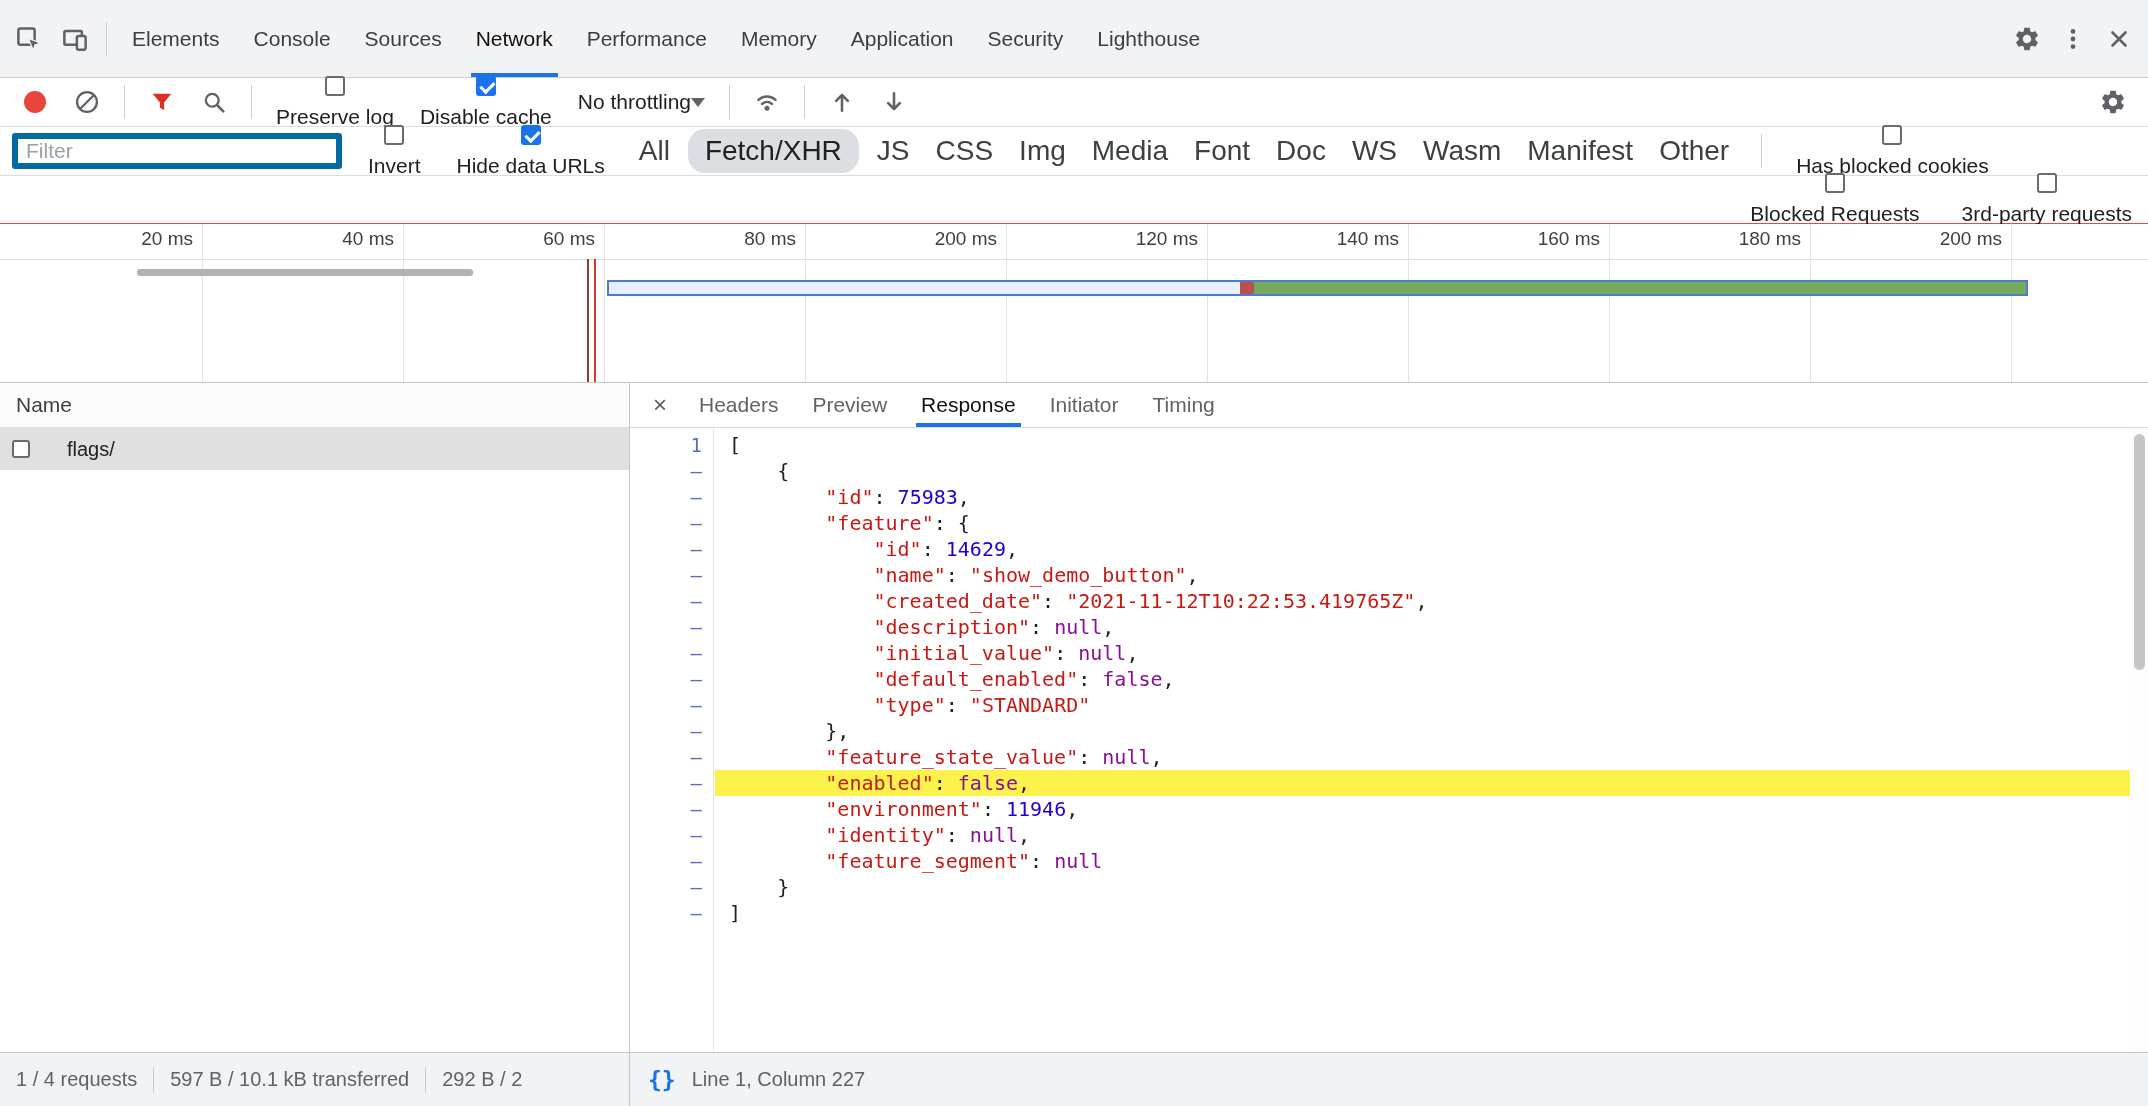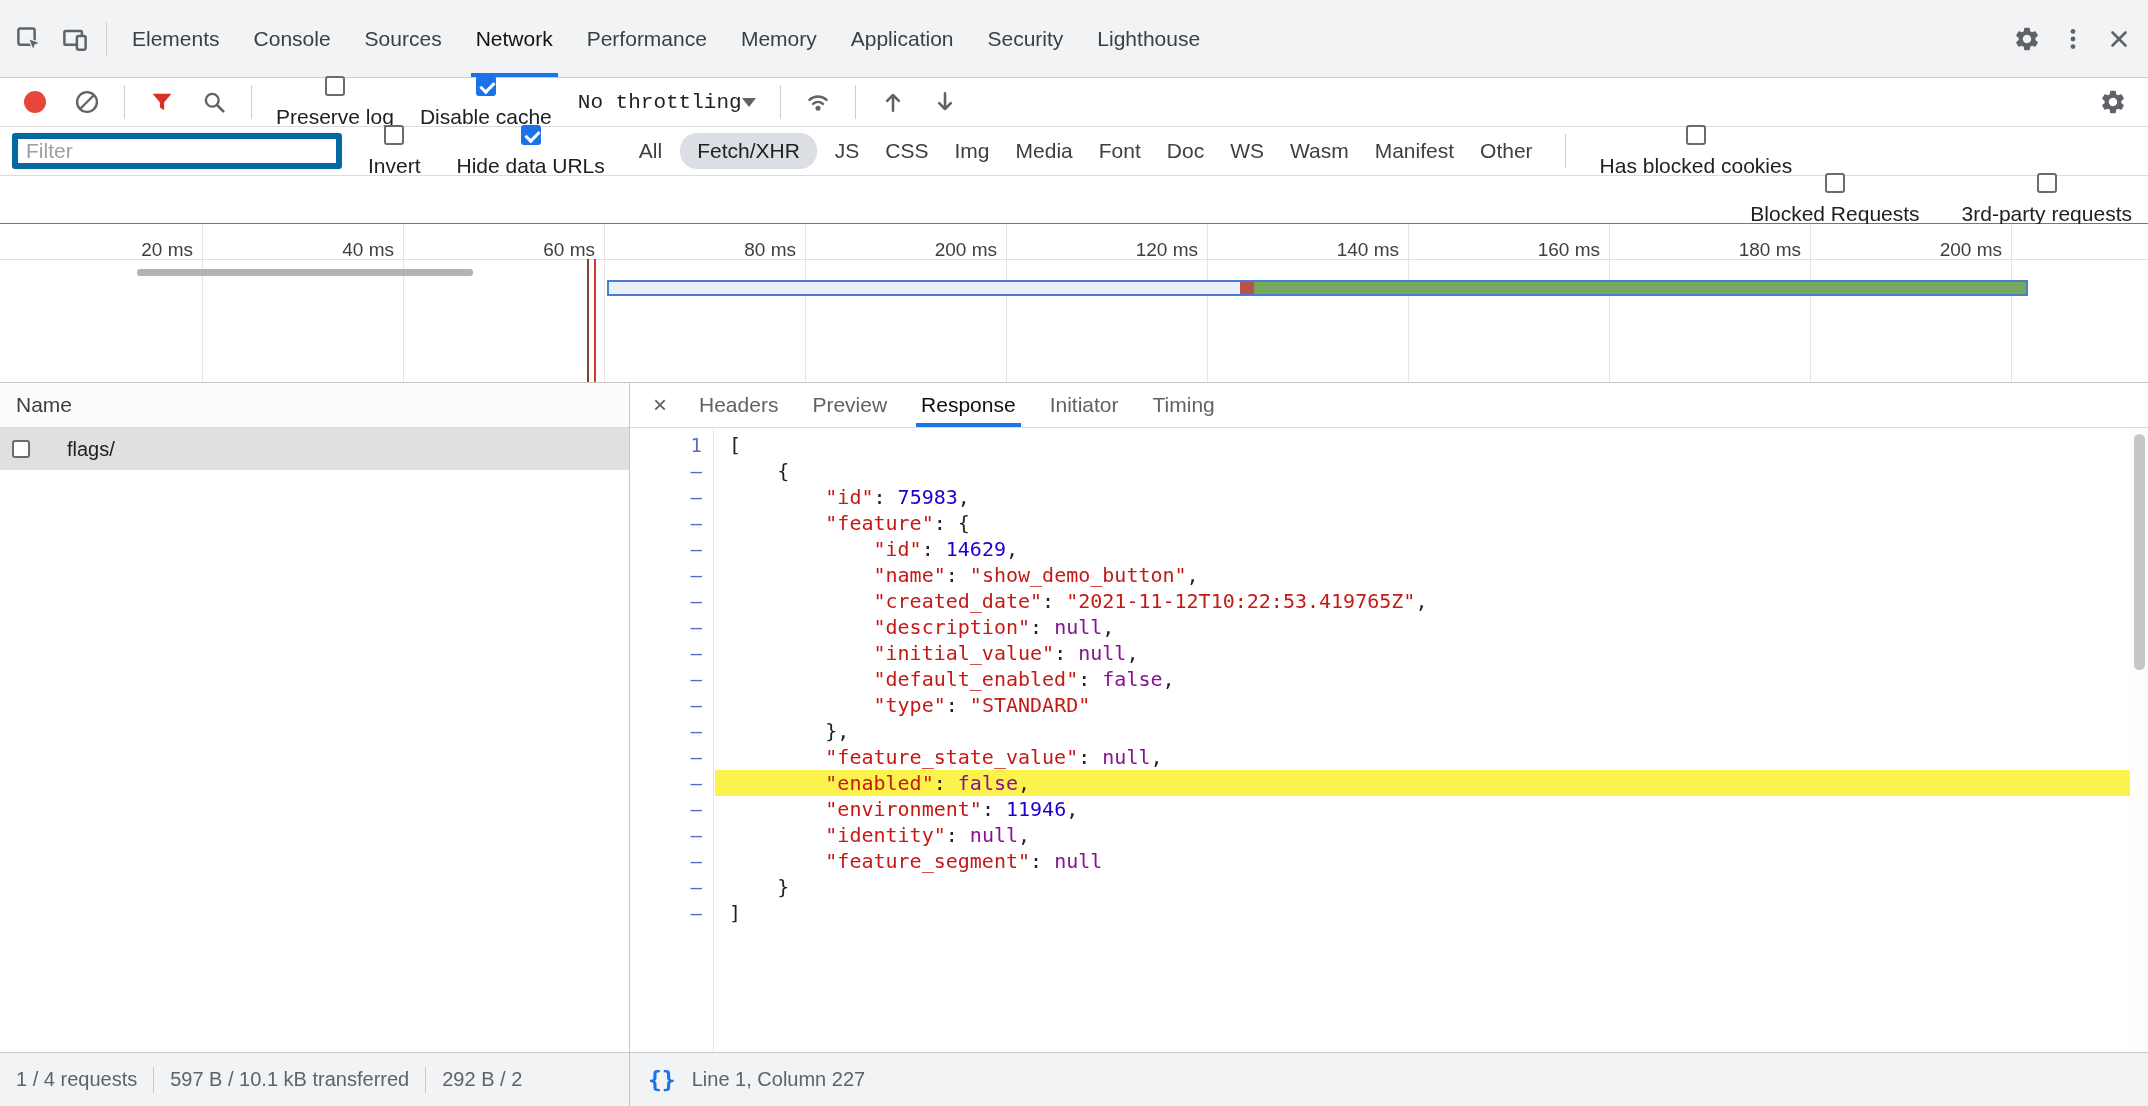--- a/index.html
+++ b/index.html
@@ -21,41 +21,41 @@
 
   
   .toolbar2 { height:49px; flex:none; border-bottom:1px solid #dcdcdc; display:flex; align-items:center; padding:0 12px; gap:6px; background:#fff; }
   .record-dot { width:22px; height:22px; border-radius:50%; background:var(--record-red,#e8453c); margin:0 10px; flex:none; }
   .cb { display:flex; align-items:center; gap:9px; font-size:21px; color:#202124; margin:0 10px; white-space:nowrap;flex-direction:column; }
   .cb-box { width:20px; height:20px; border:2px solid #6b6b6b; border-radius:3px; background:#fff; flex:none; position:relative; }
   .cb-box.checked { background:var(--accent,#1a73e8); border-color:var(--accent,#1a73e8); }
   .cb-box.checked::after { content:""; position:absolute; left:5px; top:1px; width:6px; height:11px;
                            border:solid #fff; border-width:0 3px 3px 0; transform:rotate(45deg); }
   .cb-box.small { width:18px; height:18px; border-width:2px; }
-  .throttle { display:flex; align-items:center; font-size:21px; color:#202124; margin:0 10px;font-family:Liberation Mono, monospace; }
+  .throttle { display:flex; align-items:center; font-size:21px; color:#202124; margin:0 10px; }
   .caret-down { width:0; height:0; border-left:7px solid transparent; border-right:7px solid transparent; border-top:9px solid #5f6368; }
   .toolbar2-right { margin-left:auto; display:flex; align-items:center; }
 
   
   .filterrow { height:49px; flex:none; border-bottom:1px solid #dcdcdc; display:flex; align-items:center; padding:0 12px; gap:16px; background:#fff; }
   .filter-input { width:330px; height:36px; border:6px solid #0369a1; border-radius:3px; font-family:"Liberation Sans",sans-serif;
                   font-size:21px; padding:0 8px; color:#202124; outline:none; background:#fff; flex:none; }
   .filter-input::placeholder { color:#9aa0a6; }
   .chips { display:flex; align-items:center; gap:10px; }
-  .chip { font-size:21px; color:#3c4043; padding:6px 8px; border-radius:17px; white-space:nowrap; cursor:default; }
+  .chip { font-size:28px; color:#3c4043; padding:6px 8px; border-radius:17px; white-space:nowrap; cursor:default; }
   .chip.active { background:#dbdee3; color:#202124; padding:6px 17px; }
 
   
   .row4 { height:48px; flex:none; border-bottom:1px solid #ef4444; display:flex; align-items:center; padding:0 6px; gap:22px; background:#fff;justify-content:flex-end; }
 
   
   .timeline { height:159px; flex:none; position:relative; border-bottom:1px solid #c6c6c6; background:#fff; overflow:hidden; }
   .tl-grid { position:absolute; inset:0; display:flex; padding-left:2px; }
   .tl-cell { width:201px; flex:none; border-right:1px solid #e4e4e4; position:relative; }
-  .tl-label { position:absolute; top:15px; right:9px; font-size:19px; color:#3c4043; }
+  .tl-label { position:absolute; top:4px; right:9px; font-size:19px; color:#3c4043; }
   .tl-hr { position:absolute; top:35px; left:0; right:0; height:1px; background:#e0e0e0; }
   .tl-bar-gray { position:absolute; left:137px; top:45px; width:336px; height:7px; background:#b3b3b3; border-radius:3px; }
   .tl-bar-main { position:absolute; left:607px; top:56px; width:1421px; height:16px;
                  border:2px solid var(--bar-blue,#4d7dc7); background:#e9effb; overflow:hidden; }
   .tl-bar-seg-red   { position:absolute; left:44.5%; top:0; bottom:0; width:14px; background:#b9524c; }
   .tl-bar-seg-green { position:absolute; left:calc(44.5% + 14px); top:0; bottom:0; right:0; background:var(--bar-green,#74a95e); }
   .tl-marker { position:absolute; top:35px; bottom:0; width:2px; }
   .tl-marker.dcl  { left:587px; background:#8a3c35; }
   .tl-marker.load { left:594px; background:#d03b2f; }
 

